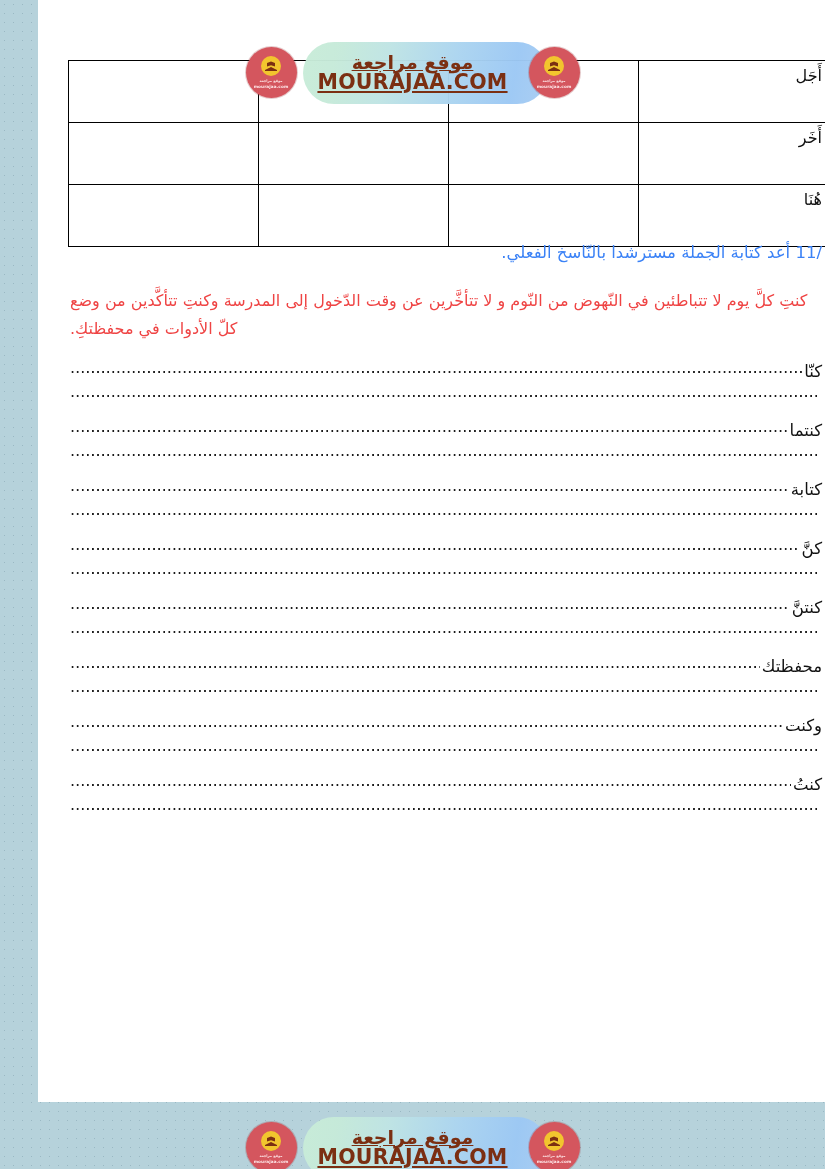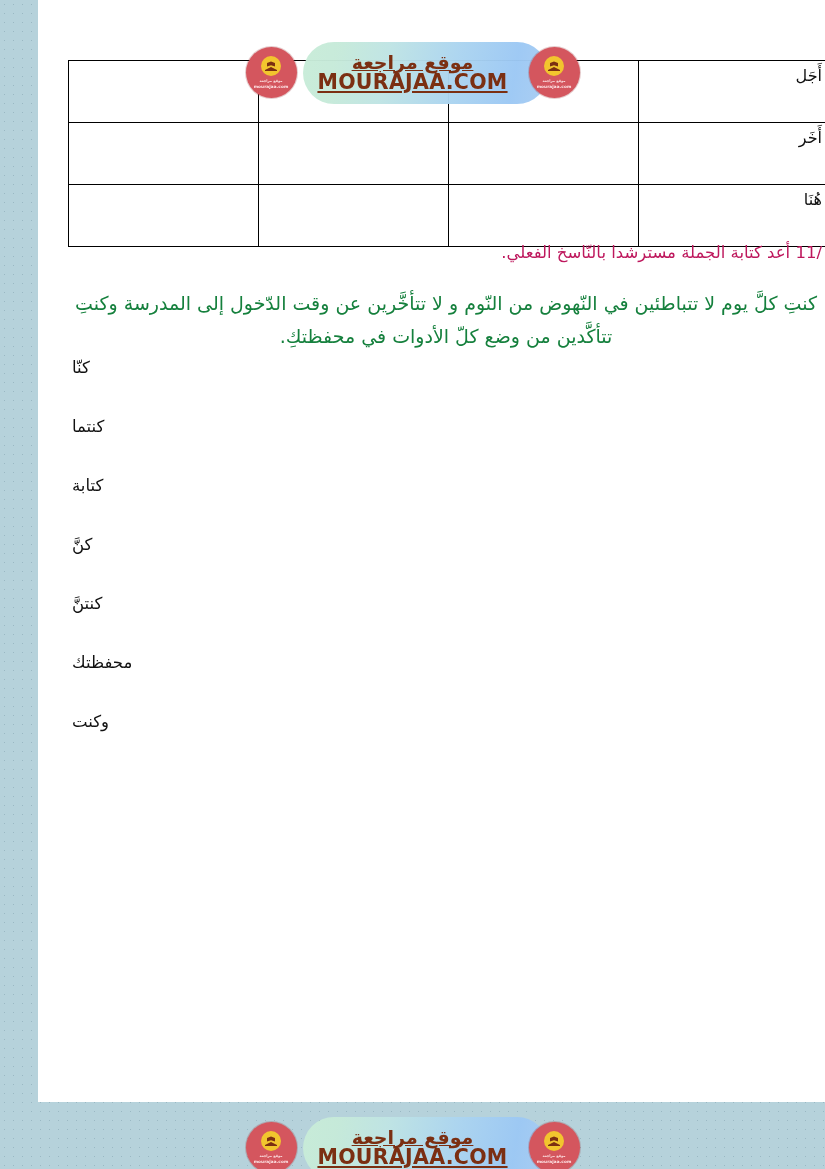--- a/index.html
+++ b/index.html
@@ -65,54 +65,53 @@
   }
 
   
   .question-line {
     position: absolute;
     right: 25px;   
     top: 243px;
     direction: rtl;
     text-align: right;
     font-size: 16.5px;
-    color: #be185d;
+    color: #3b82f6;
     white-space: nowrap;
   }
 
   
   #prompt-sentence {
     position: absolute;
     right: 25px;
     left: 32px;
     top: 287px;
     direction: rtl;
-    text-align: center;
-    font-size: 19px;
+    text-align: left;
+    font-size: 16px;
     line-height: 1.72;
-    color: #15803d;
+    color: #ef4444;
   }
 
   
   #answers {
     position: absolute;
     left: 32px;
     right: 25px;
     top: 360px;
   }
   .answer-group {
     margin-bottom: 10px;
   }
   .answer-row {
     position: relative;
     direction: rtl;
     display: flex;
-    align-items: flex-end;
+    align-items: center;
     height: 25px;
-    flex-direction: column;
   }
   .answer-row .pronoun {
     font-size: 16.5px;
     color: #111111;
     white-space: nowrap;
     padding-left: 2px;
     line-height: 1;
     margin-bottom: 1px;
   }
   .dotline {
@@ -330,20 +329,29 @@
         <div class="answer-row">
           <span class="pronoun">وكنت</span>
           <span class="dotline"></span>
         </div>
         <div class="answer-row second-line">
           <span class="dotline"></span>
         </div>
       </div>
 
 
+      <div class="answer-group">
+        <div class="answer-row">
+          <span class="pronoun">كنتُ</span>
+          <span class="dotline"></span>
+        </div>
+        <div class="answer-row second-line">
+          <span class="dotline"></span>
+        </div>
+      </div>
 
     </div>
 
   </div>
 
   <div class="watermark" id="watermark-top">
     <div class="wm-inner">
       <div class="wm-pill"></div>
 
       <div class="wm-logo left">

